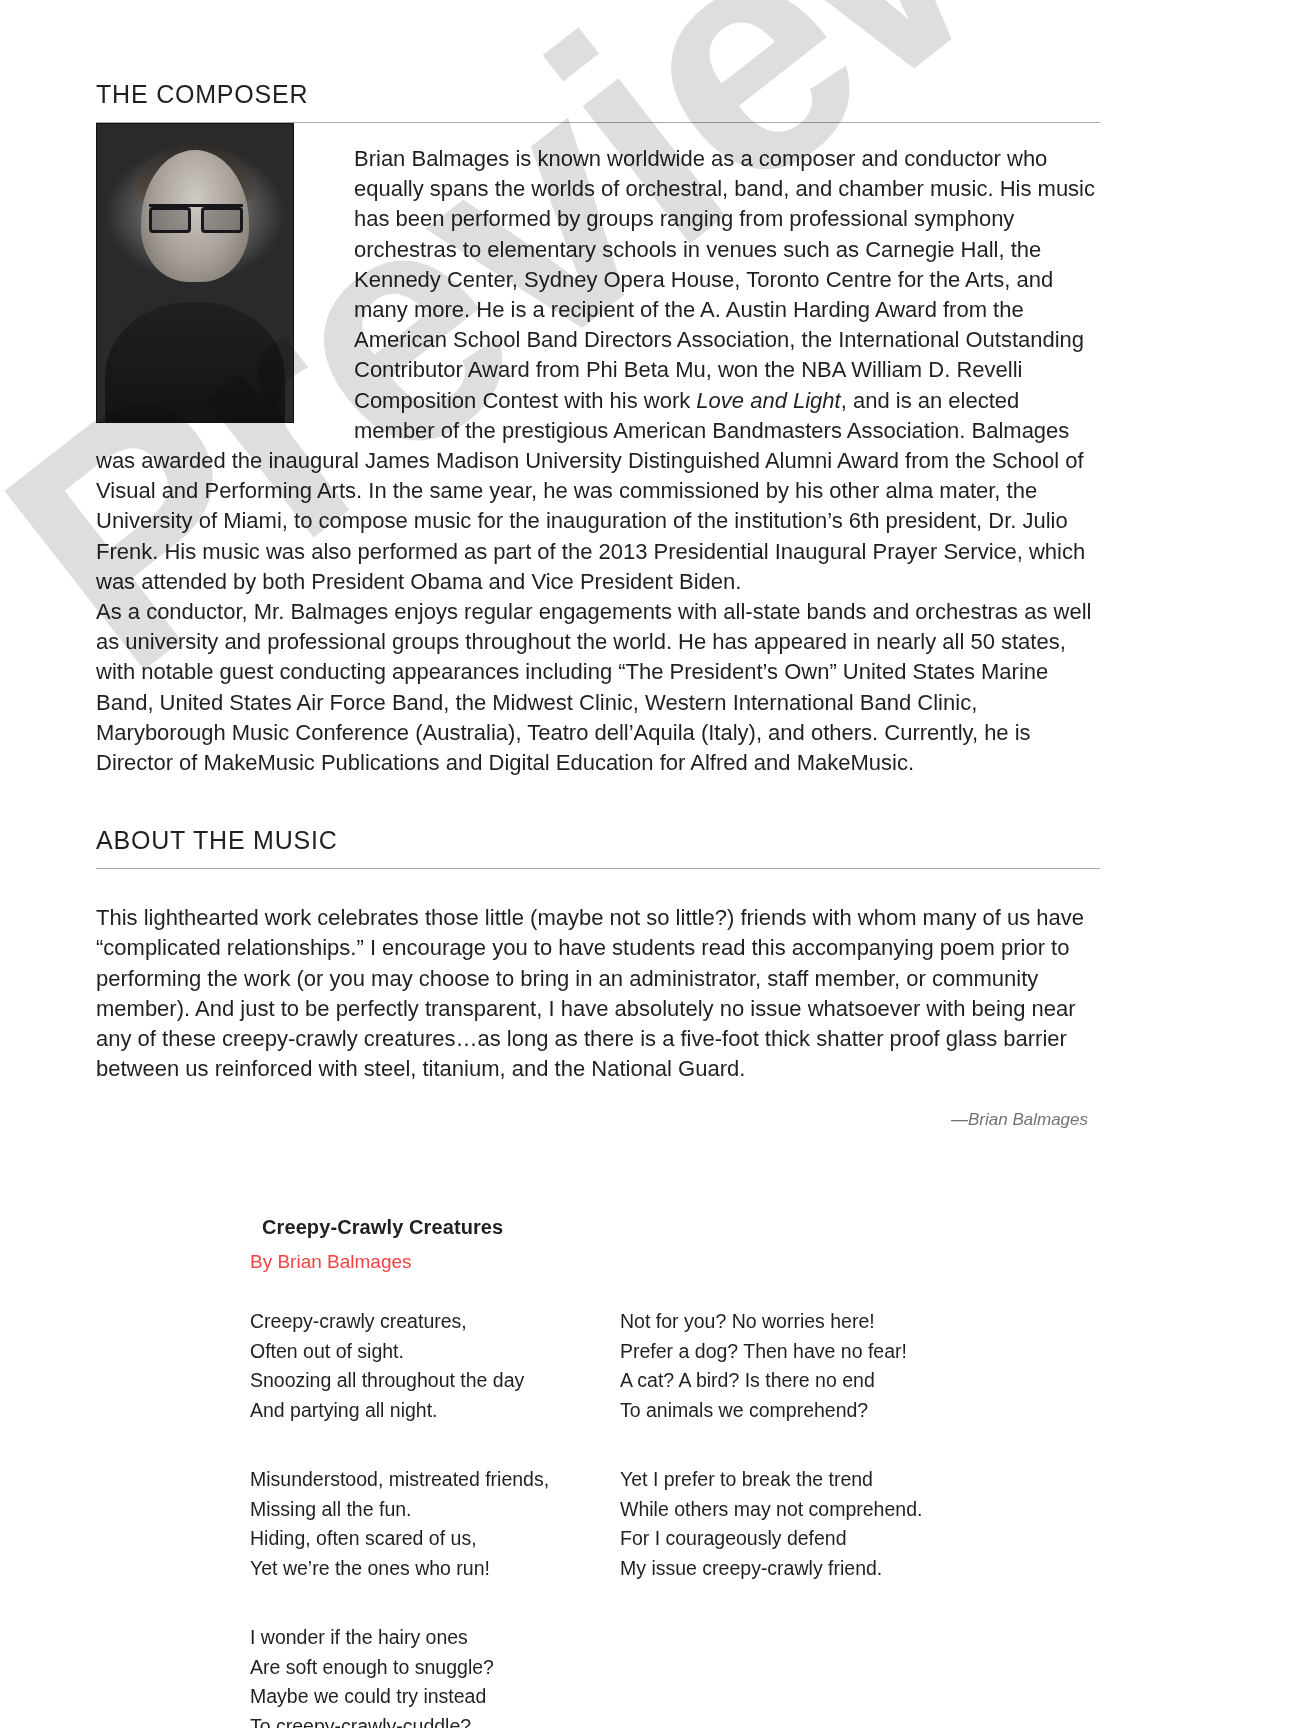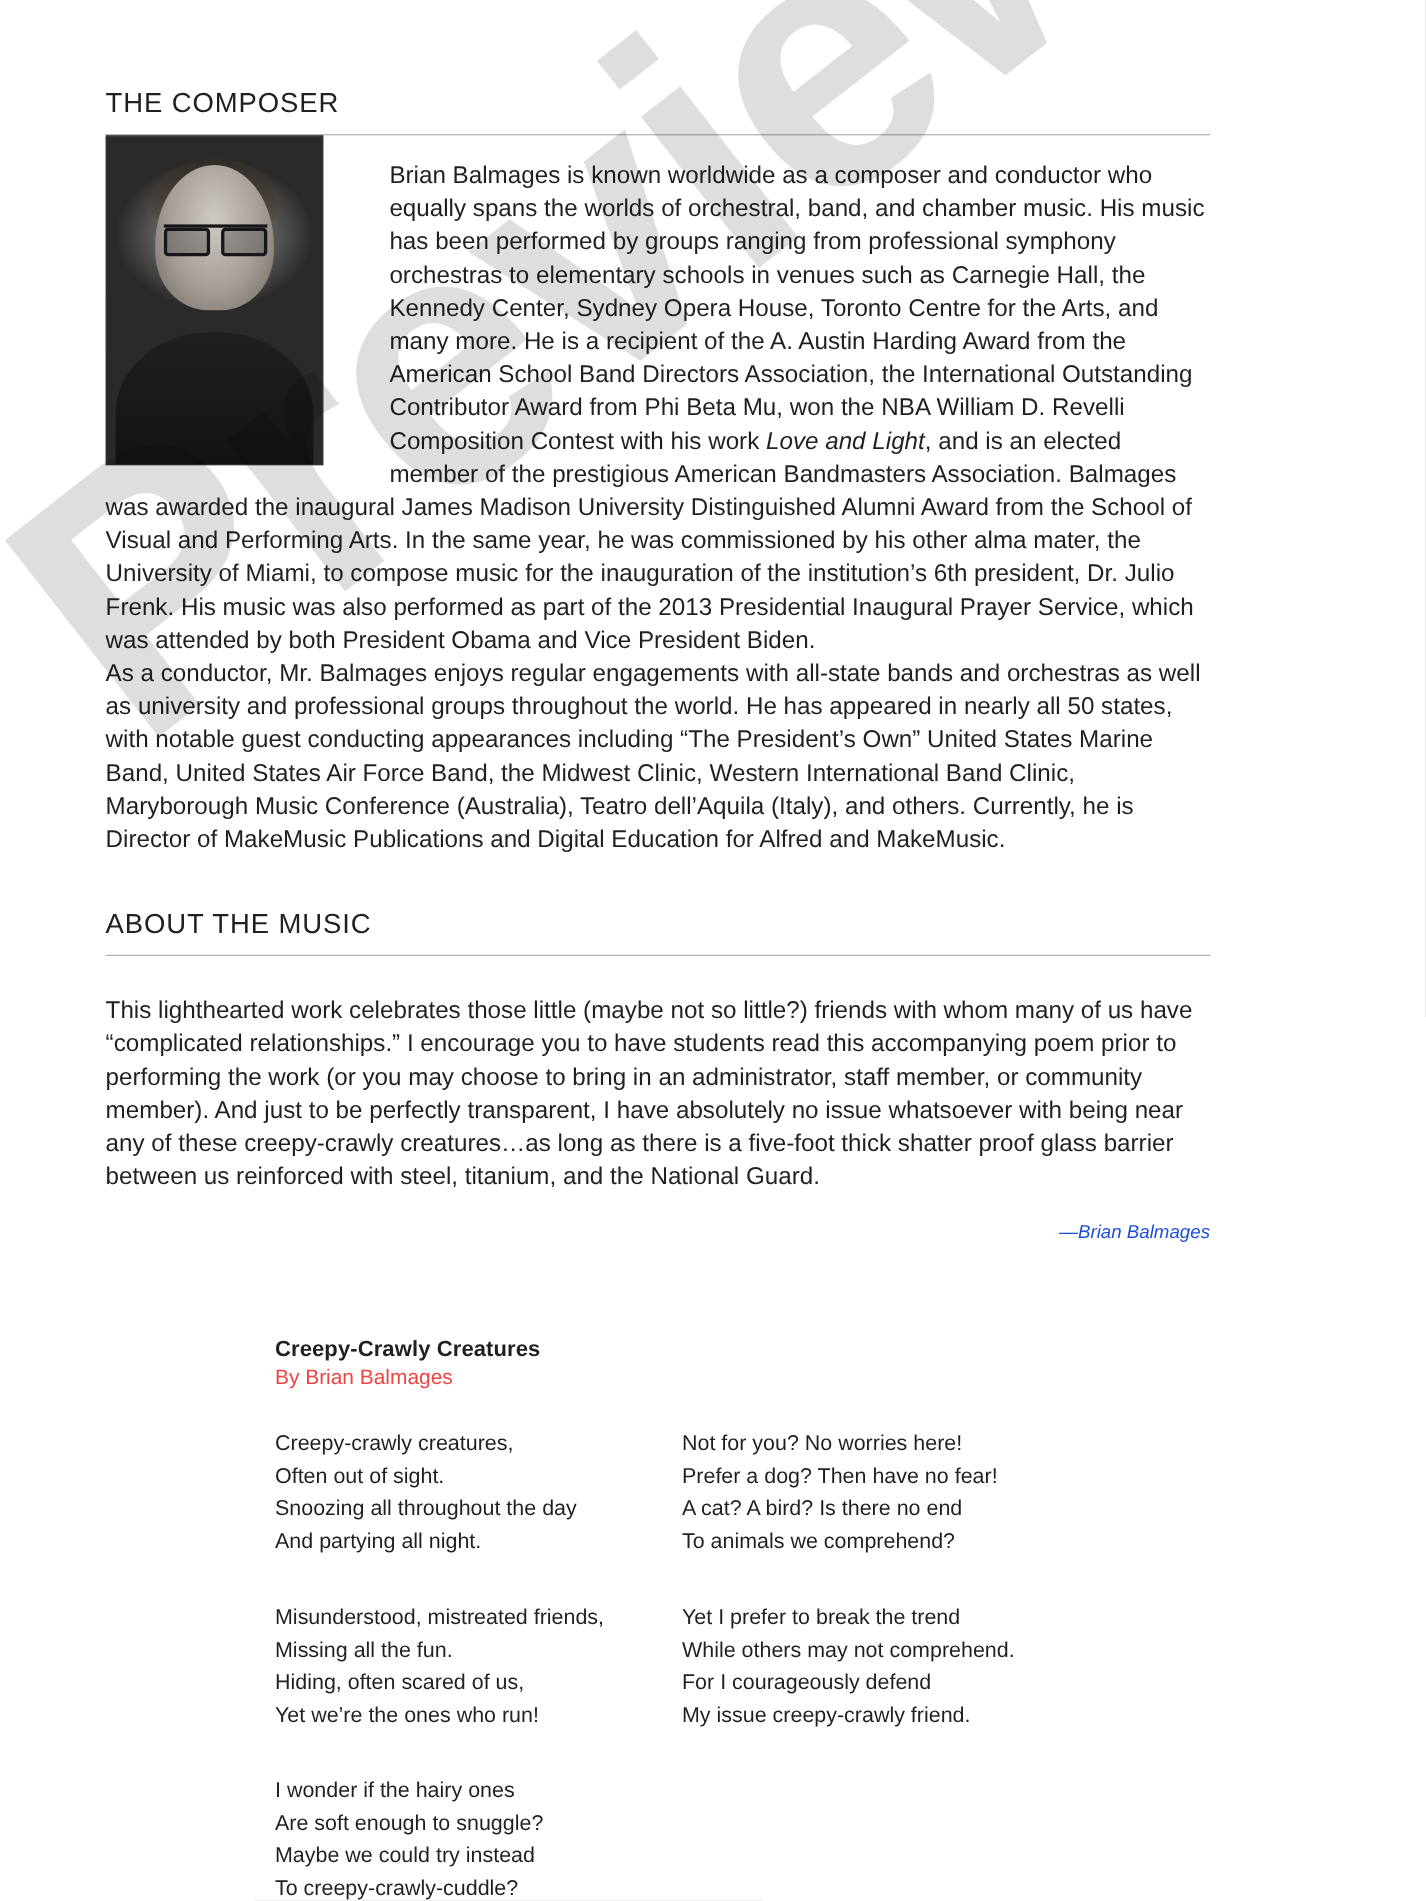--- a/index.html
+++ b/index.html
@@ -150,36 +150,36 @@
     clear: both;
   }
   em { font-style: italic; }
 
   .about-head-wrap { padding-top: 48px; }
 
   .attribution {
     text-align: right;
     font-size: 17px;
     font-style: italic;
-    color: #1d4ed8;
-    margin: 26px 0 0 0;
+    color: #737373;
+    margin: 26px 12px 0 0;
   }
 
   
   .poem {
     margin-top: 86px;
     margin-left: 154px;
     width: 850px;
     position: relative;
   }
   .poem-title {
     font-size: 20px;
     font-weight: bold;
     color: #231f20;
-    margin: 0;
+    margin: 12px;
     letter-spacing: 0.1px;
   }
   .poem-author {
     font-size: 19px;
     color: #ef4444;
     margin: 3px 0 16px 0;
   }
   .poem-columns {
     display: flex;
     margin-top: 34px;

